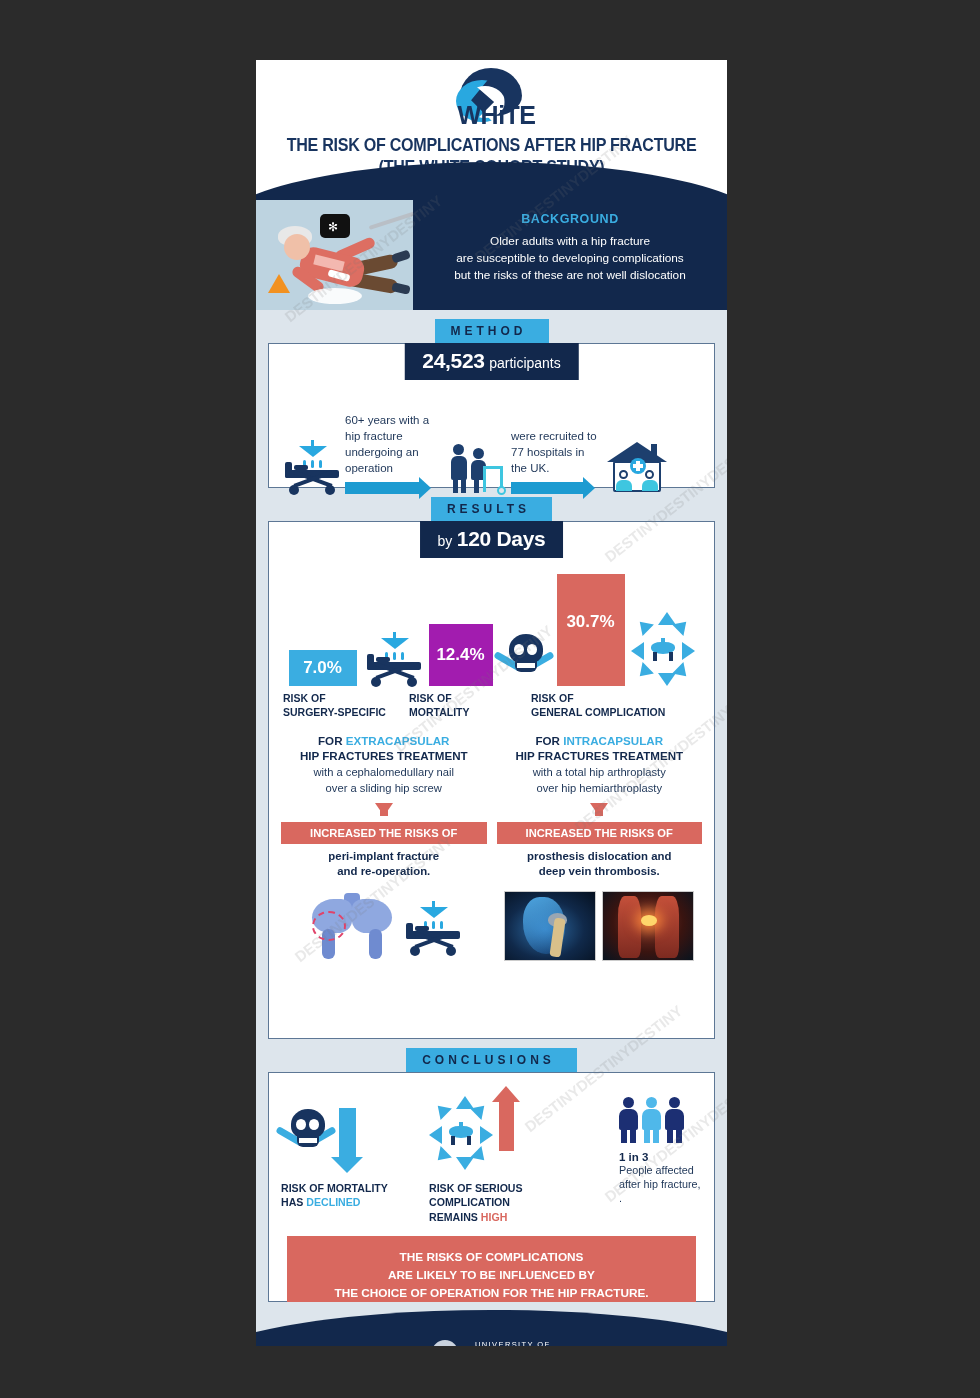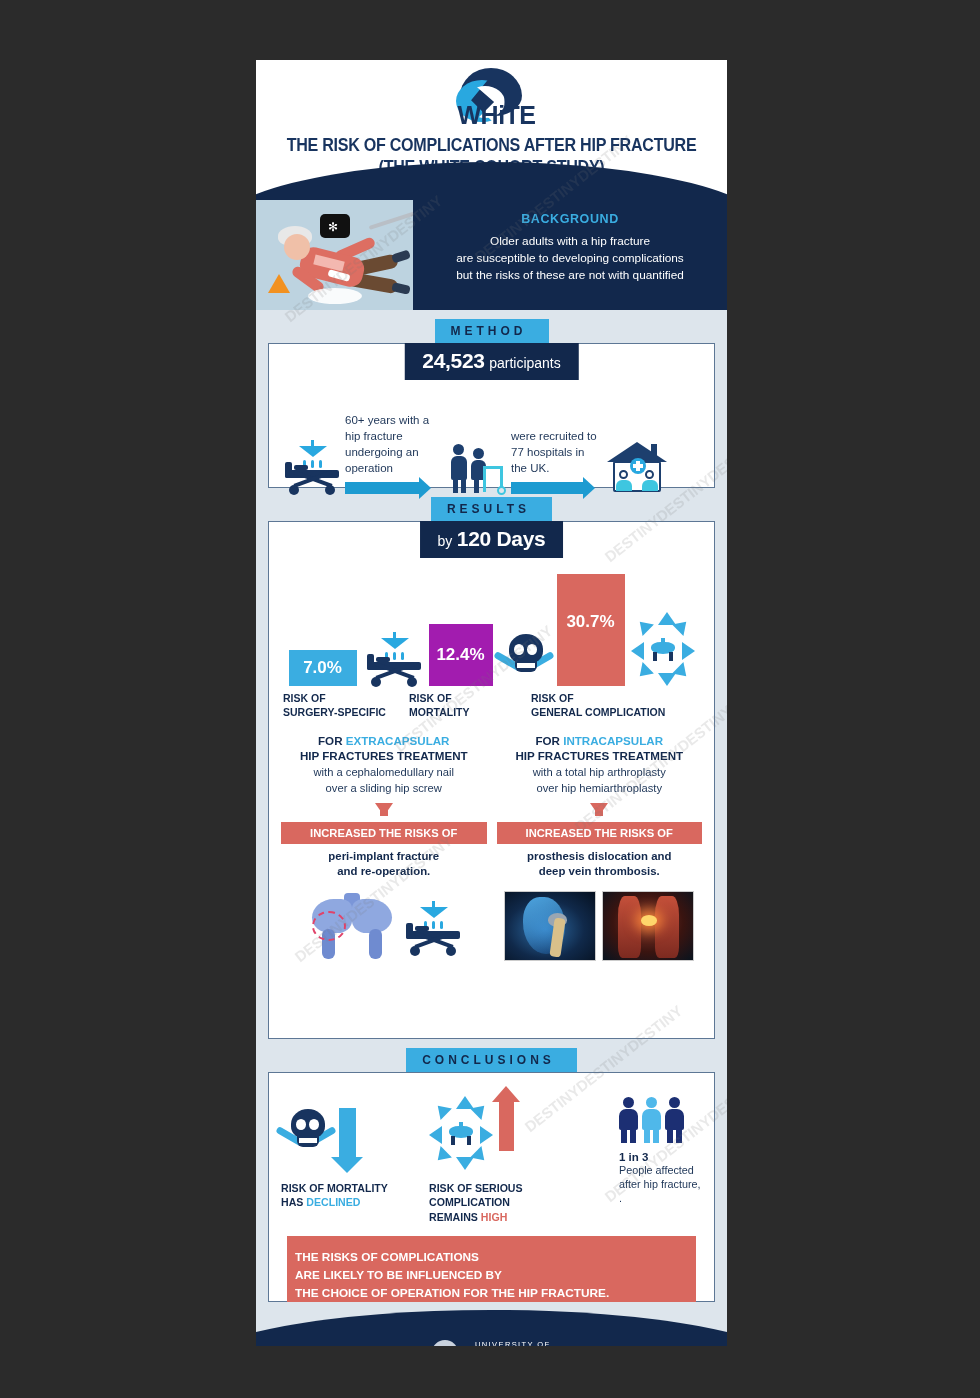--- a/index.html
+++ b/index.html
@@ -283,21 +283,21 @@
   .pr-head { position:absolute; left:4px; top:0; width:11px; height:11px; border-radius:50%; }
   .pr-body { position:absolute; left:0; top:12px; width:19px; height:21px; border-radius:7px 7px 2px 2px; }
   .pr-l1 { position:absolute; left:2px; top:32px; width:6px; height:14px; }
   .pr-l2 { position:absolute; right:2px; top:32px; width:6px; height:14px; }
   .navyp .pr-head,.navyp .pr-body,.navyp .pr-l1,.navyp .pr-l2 { background:#1c2f73; }
   .bluep .pr-head,.bluep .pr-body,.bluep .pr-l1,.bluep .pr-l2 { background:#4fb8ea; }
   .ratio { font-size: 11.5px; font-weight: bold; color:#12284c; }
   .ratio-sub { font-size: 10.8px; color:#1d3557; line-height:1.3; }
 
   .final-box {
-    background: #d9685f; color: #fff; 
+    background: #d9685f; color: #fff; text-align: center;
     font-weight: bold; font-size: 11.8px; line-height: 1.55;
     margin: 12px 6px 0; padding: 12px 8px;
   }
 
   
   .footer { position: relative; height: 96px; background: #dde5ec; overflow:hidden; }
   .footer-curve {
     position: absolute; left: -12%; top: 8px;
     width: 124%; height: 160px;
     background: #12284c;
@@ -352,21 +352,21 @@
       <div class="fp-head"></div>
       <div class="fp-bone"></div>
       <div class="fp-splash"></div>
       <div class="fp-warn"></div>
     </div>
     <div class="bg-text">
       <div class="bg-label">BACKGROUND</div>
       <div class="bg-body">
         <div>Older adults with a hip fracture</div>
         <div>are susceptible to developing complications</div>
-        <div>but the risks of these are not with quantified</div>
+        <div>but the risks of these are not well dislocation</div>
       </div>
     </div>
   </div>
 
   <div class="tab-wrap">
     <span class="tab">METHOD</span>
   </div>
   <div class="panel method-panel">
     <div class="stat-banner">
       <span class="stat-big">24,523</span>

